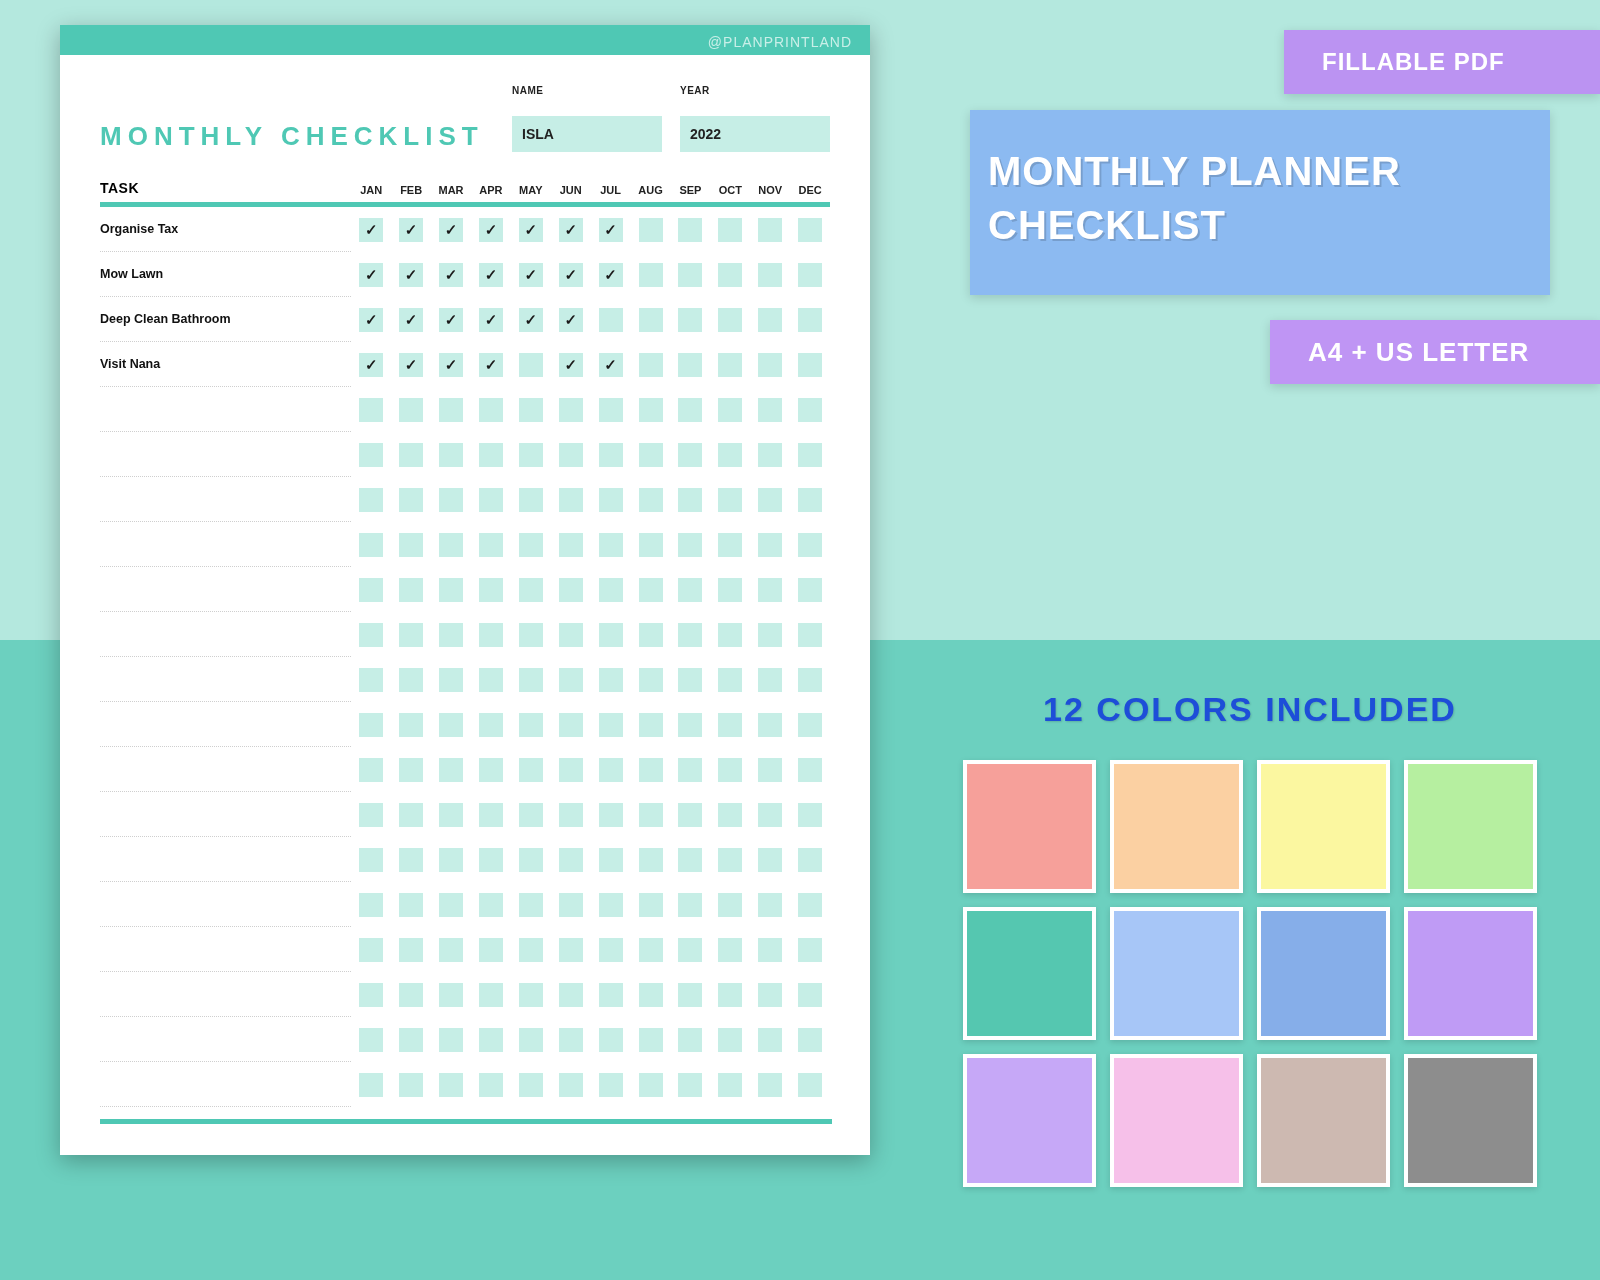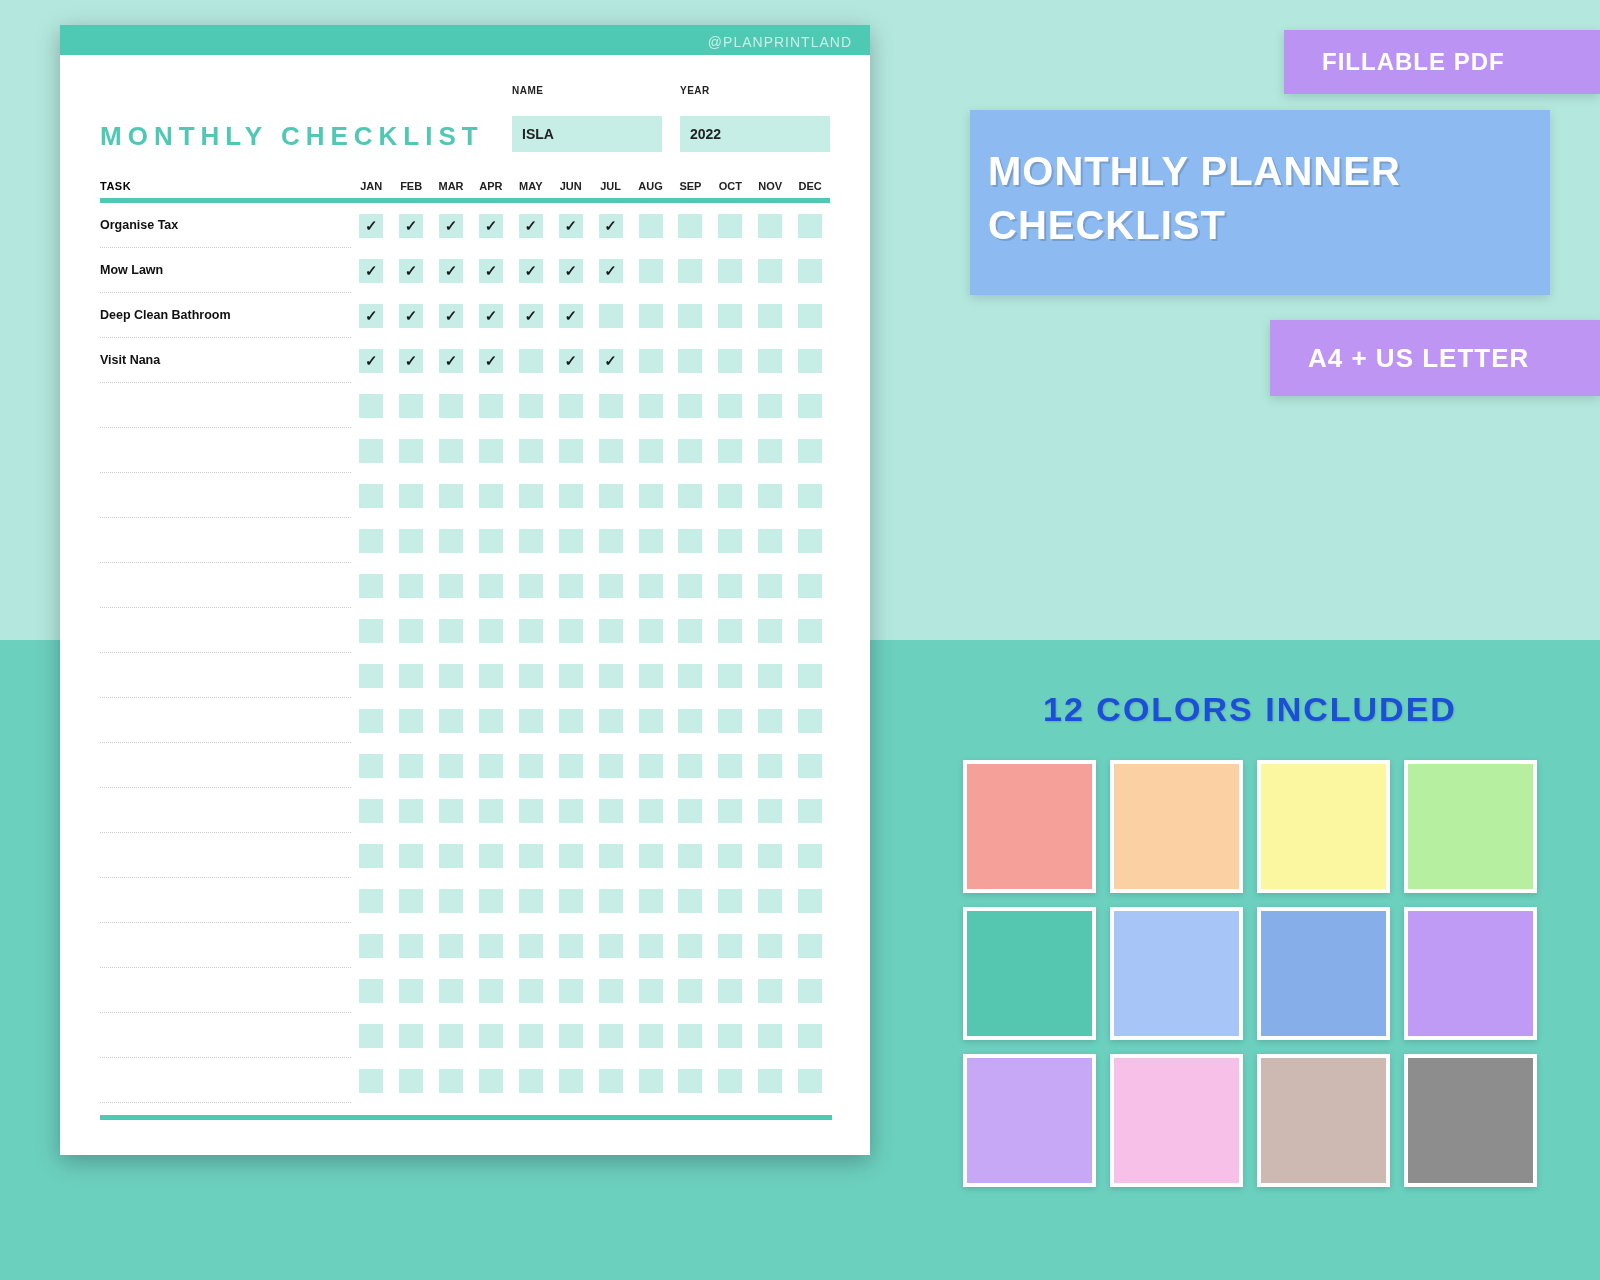--- a/index.html
+++ b/index.html
@@ -74,21 +74,21 @@
     width:100%;
   }
   .grid-head {
     display:flex;
     align-items:flex-end;
     border-bottom:5px solid #4fc8b4;
     padding-bottom:6px;
   }
   .task-col {
     width:252px;
-    font-size:11px;
+    font-size:14px;
     font-weight:800;
     letter-spacing:.5px;
   }
   .month-col {
     width:40px;
     text-align:center;
     font-size:11px;
     font-weight:700;
     color:#222;
   }
@@ -158,21 +158,21 @@
     font-size:40px;
     line-height:1.35;
     padding:34px 18px;
     font-family: "Trebuchet MS", sans-serif;
     letter-spacing:1px;
     text-shadow: 2px 2px 0 rgba(0,0,0,.15);
     display:block;
   }
   .badge-size {
     right:0; top:320px;
-    width:330px; height:76px;
+    width:330px; height:64px;
     background:#bf95f4;
     font-size:26px;
     padding-left:38px;
     font-family: "Trebuchet MS", sans-serif;
     letter-spacing:1px;
     margin-left:24px;
   }
   
   .colors-title {
     position:absolute;

